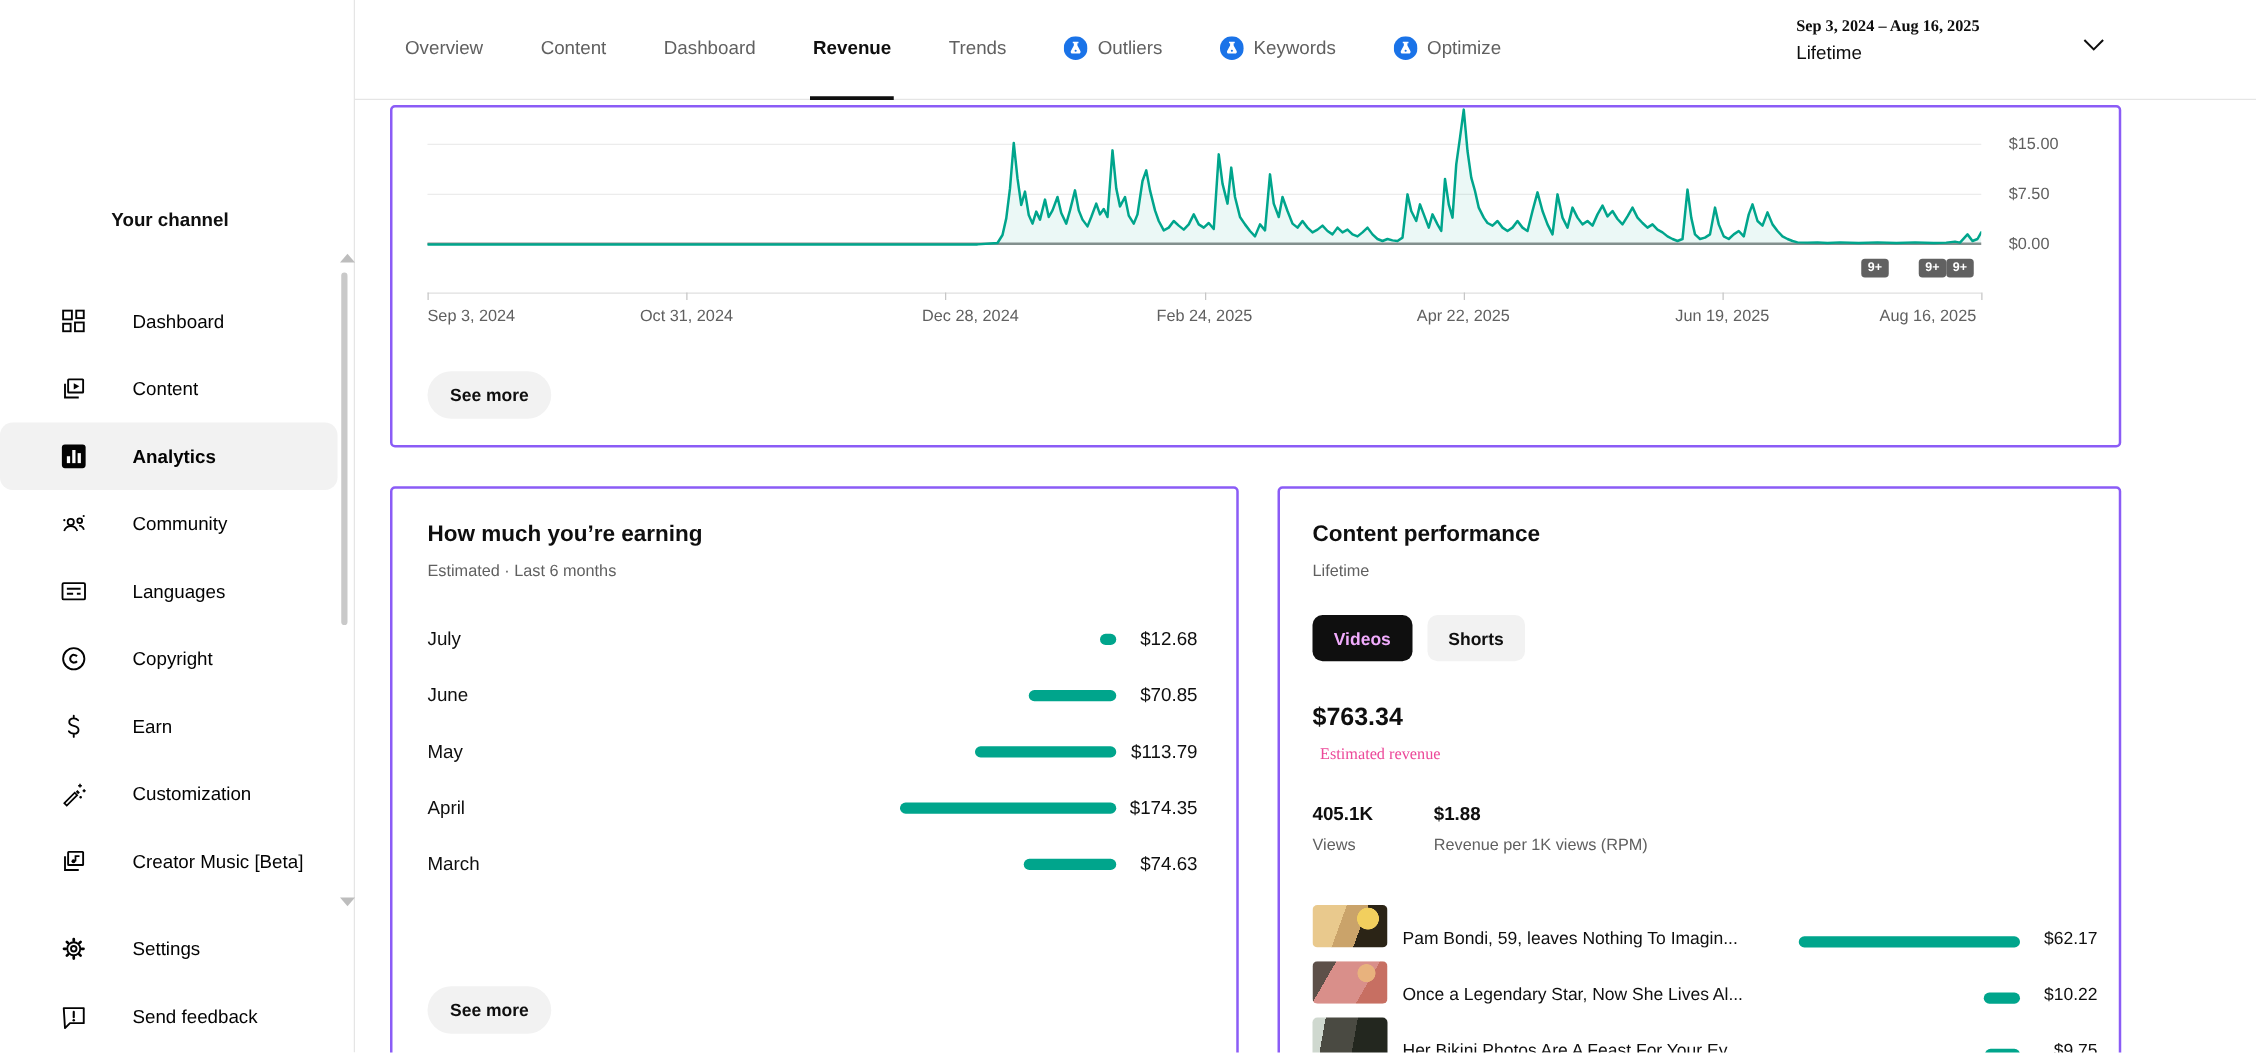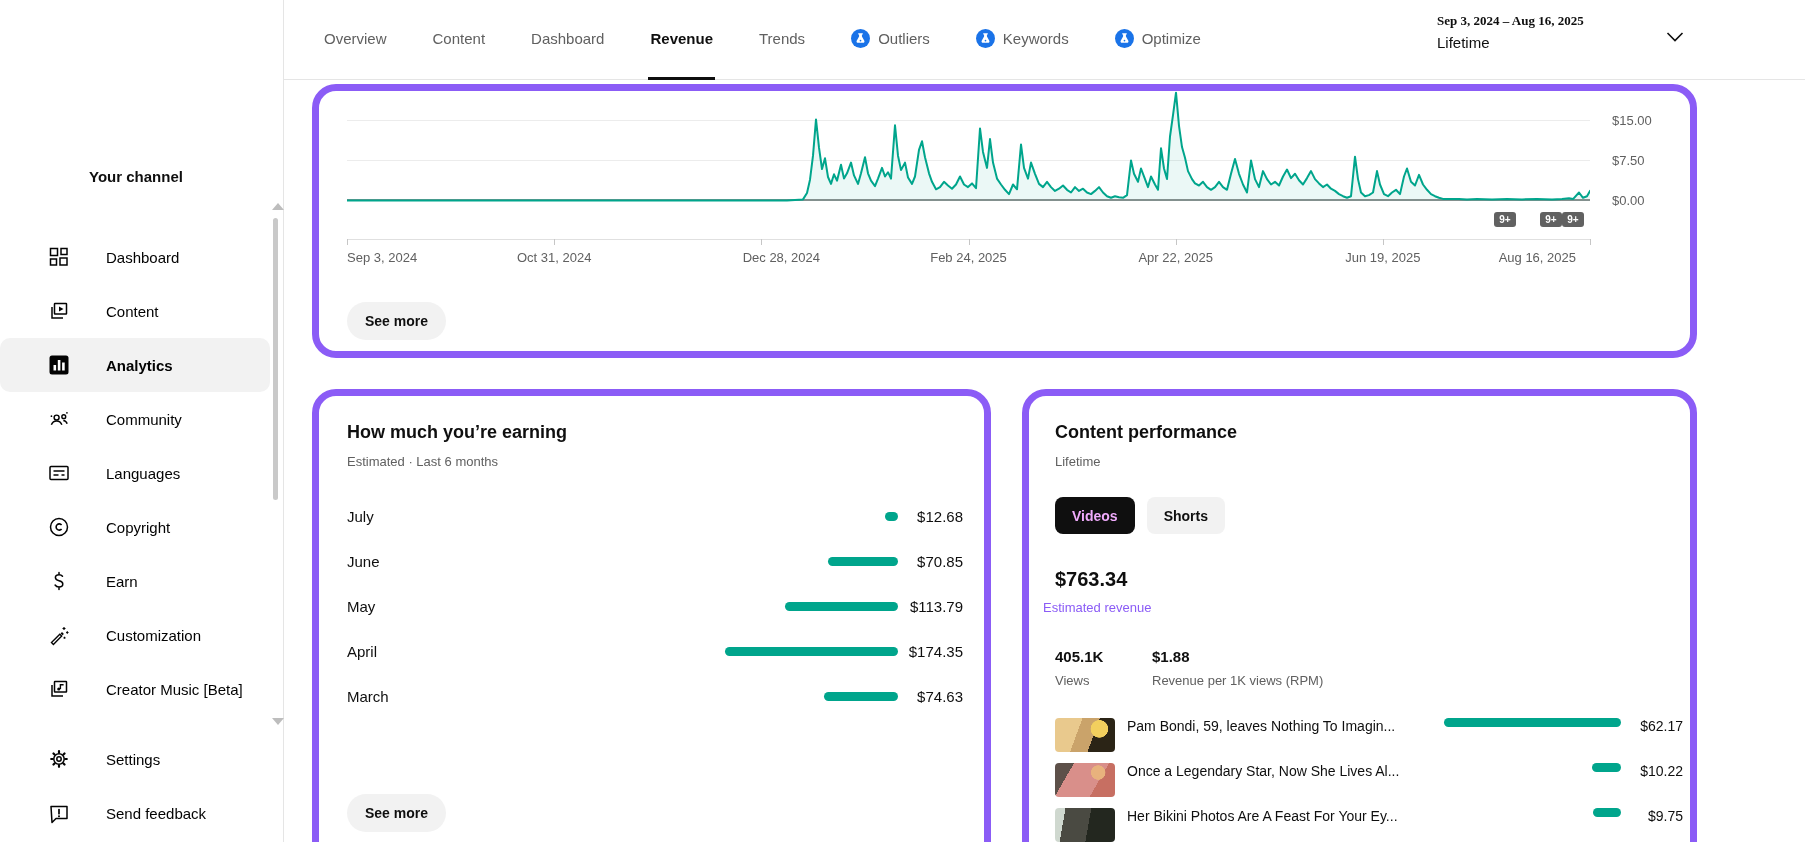--- a/index.html
+++ b/index.html
@@ -39,21 +39,21 @@
   .tab.selected { color:#0f0f0f; font-weight:bold; border-bottom-color:#0f0f0f; }
   .lab-icon { width:19px; height:19px; }
 
   
   #daterange { position:absolute; left:1437px; top:13px; cursor:pointer; }
   #daterange .dr-range { font-size:13px; font-weight:bold; color:#0f0f0f;font-family:Liberation Serif, serif; }
   #daterange .dr-preset { font-size:15px; margin-top:5px; color:#0f0f0f; }
   #dr-chevron { position:absolute; left:1666px; top:28px; cursor:pointer; }
 
   
-  .card { position:absolute; background:#fff; border:7px solid #8b5cf6; border-radius:24px; }
+  .card { position:absolute; background:#fff; border:2px solid #8b5cf6; border-radius:4px; }
   #chart-card { left:312px; top:84px; width:1385px; height:274px; }
   #earnings-card { left:312px; top:389px; width:679px; height:530px; }
   #perf-card { left:1022px; top:389px; width:675px; height:530px; }
 
   
   .gridline { position:absolute; left:28px; width:1243px; height:1px; background:#ececec; }
   #grid-zero { position:absolute; left:28px; width:1243px; height:2px; background:#8f8f8f; }
   #rev-svg { position:absolute; left:28px; top:0; }
   .y-label { position:absolute; left:1293px; transform:translateY(-50%);
     font-size:13px; color:#606060; }
@@ -78,25 +78,25 @@
   .earn-bar { height:9px; border-radius:5px; background:#00a58c; }
   .earn-value { width:65px; text-align:right; font-size:15px; color:#0f0f0f; }
   #earn-see-more { top:398px; }
 
   
   #toggle-row { position:absolute; left:26px; top:101px; display:flex; gap:12px; }
   .pill { height:37px; padding:0 17px; border-radius:8px; font-size:14px; font-weight:bold;
     display:flex; align-items:center; background:#f2f2f2; color:#0f0f0f; cursor:pointer; }
   .pill.selected { background:#0f0f0f; color:#f0abfc; }
   #rev-total { position:absolute; left:26px; top:172px; font-size:20px; font-weight:bold; }
-  #rev-total-label { position:absolute; left:14px; top:204px; font-size:13px; color:#8b5cf6; }
+  #rev-total-label { position:absolute; left:32px; top:204px; font-size:13px; color:#ec4899;font-family:Liberation Serif, serif; }
   .stat-value { position:absolute; top:252px; font-size:15px; font-weight:bold; }
   .stat-label { position:absolute; top:277px; font-size:13px; color:#606060; }
   #video-rows { position:absolute; left:26px; top:322px; width:628px; }
-  .video-row { height:45px; display:flex; align-items:flex-start; cursor:pointer; }
+  .video-row { height:45px; display:flex; align-items:flex-end; cursor:pointer; }
   .v-thumb { width:60px; height:34px; border-radius:4px; flex:0 0 60px; }
   .thumb-1 { background:
       radial-gradient(circle at 74% 32%, #f2cf5e 0 17%, rgba(0,0,0,0) 18%),
       linear-gradient(110deg,#e9c98d 0 38%,#caa36a 38% 62%,#2b2416 62%); }
   .thumb-2 { background:
       radial-gradient(circle at 72% 28%, #e8b27d 0 14%, rgba(0,0,0,0) 15%),
       linear-gradient(120deg,#5d5049 0 24%,#d98f8a 24% 68%,#c76f62 68%); }
   .thumb-3 { background:
       linear-gradient(100deg,#cfd8cf 0 16%,#4a4a42 16% 55%,#23271f 55%); }
   .v-title { flex:1; margin-left:12px; font-size:14px; color:#0f0f0f; white-space:nowrap;

